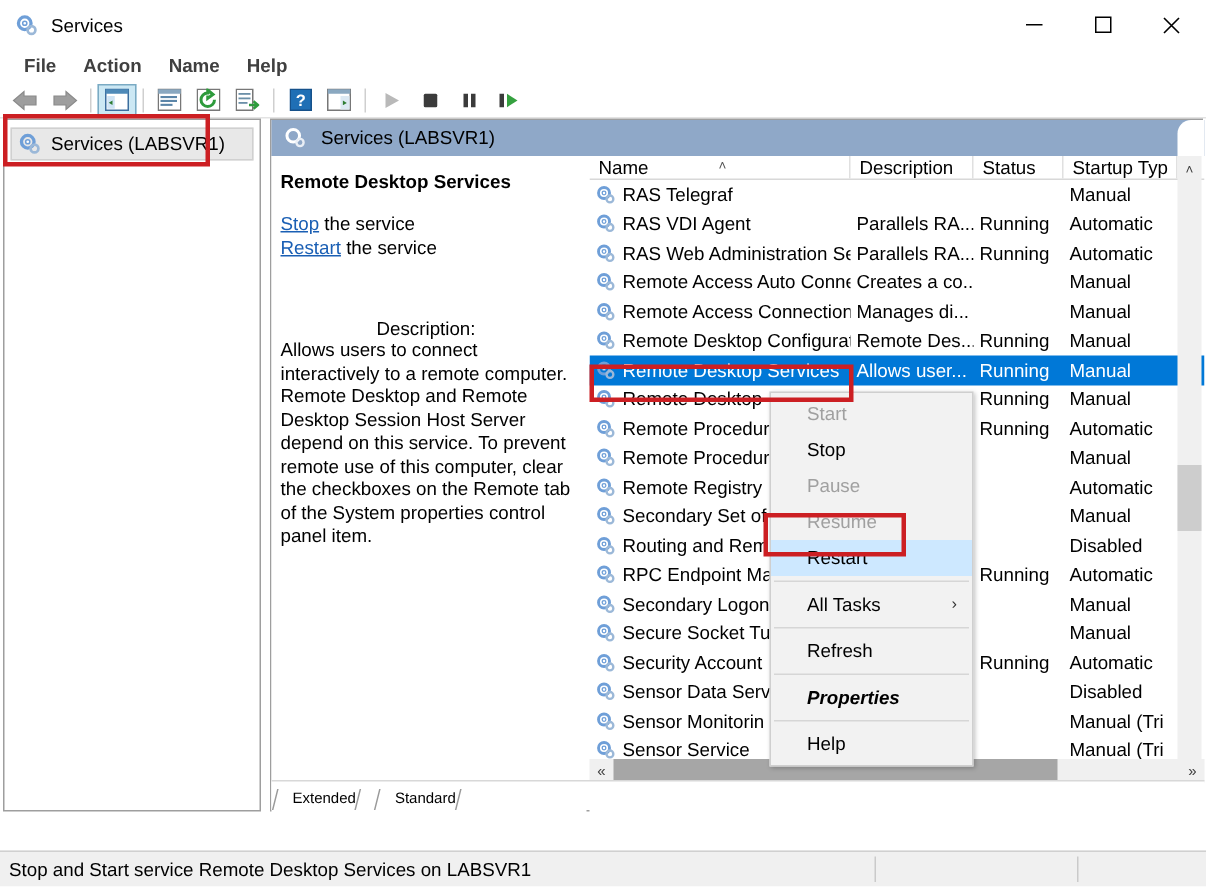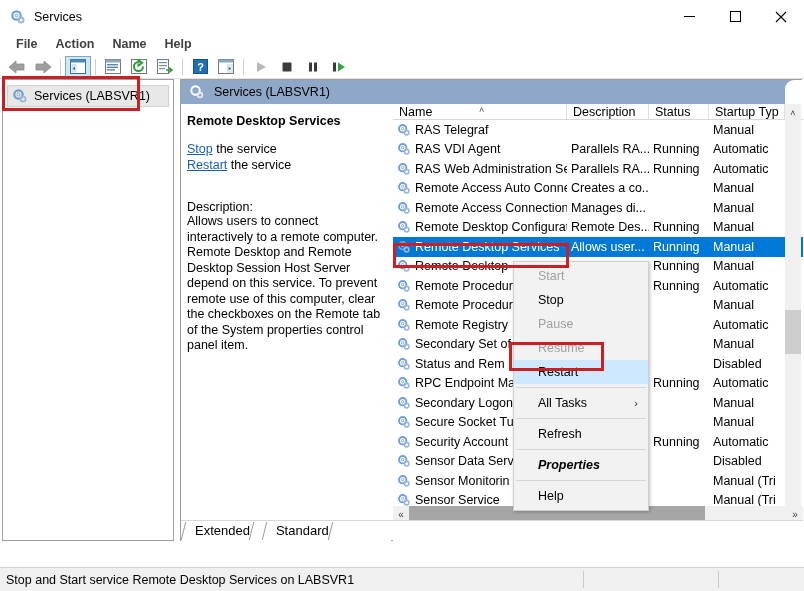--- a/index.html
+++ b/index.html
@@ -76,21 +76,21 @@
   }
 
   
   .details {
     position: absolute; left: 0; top: 24px; width: 210px; height: 438px;
     background: #ffffff; padding: 10px 10px 0 6px;
   }
   .details h2 { margin: 0 0 14px 0; font-size: 12.5px; font-weight: bold; }
   .det-link { color: #1a5fb4; text-decoration: underline; cursor: pointer; }
   .det-line { margin-bottom: 2px; font-size: 12.5px; }
-  .det-desc-title { margin-top: 28px; font-size: 12.5px; }
+  .det-desc-title { margin-top: 40px; font-size: 12.5px; text-align: center; }
   .det-desc { font-size: 12.5px; line-height: 15.5px; }
 
   
   .listview {
     position: absolute; left: 212px; top: 24px; width: 410px; height: 438px;
     background: #ffffff; overflow: hidden;
   }
   .lv-head {
     display: flex; height: 16px; background: #ffffff; border-bottom: 1px solid #d8d8d8;
     position: relative;
@@ -123,21 +123,21 @@
   }
   .hs-arrow { width: 16px; height: 16px; display: flex; align-items: center; justify-content: center; font-size: 10px; color: #404040; }
   .hs-thumb { height: 16px; background: #a6a6a6; }
   .hs-track { flex: 1; height: 16px; position: relative; }
 
   
   .tabs {
     position: absolute; left: 0; bottom: 0; width: 622px; height: 20px;
     background: #ffffff; border-top: 1px solid #d8d8d8; display: flex; align-items: flex-end;
   }
-  .tab { position: relative; font-size: 13px; padding: 1px 12px 2px 14px; }
+  .tab { position: relative; font-size: 10px; padding: 1px 12px 2px 14px; }
   .tab::before {
     content: ""; position: absolute; left: 2px; top: 0; bottom: 0; width: 10px;
     border-left: 1px solid #9a9a9a; transform: skewX(-14deg);
   }
   .tab::after {
     content: ""; position: absolute; right: 0px; top: 0; bottom: 0; width: 10px;
     border-left: 1px solid #9a9a9a; transform: skewX(-14deg);
   }
 
   
@@ -492,21 +492,21 @@
             <div class="c-status"></div>
             <div class="c-start">Manual</div>
           </div>
           <div class="lv-row">
             <div class="c-name">
               <span class="svc-ico"><svg width="14" height="14" viewBox="0 0 16 16">
                   <circle cx="6.5" cy="6.5" r="4.2" fill="none" stroke="#6f9fd8" stroke-width="2.2"></circle>
                   <circle cx="6.5" cy="6.5" r="1.4" fill="#ffffff" stroke="#6f9fd8" stroke-width="1"></circle>
                   <circle cx="11" cy="11" r="2.6" fill="none" stroke="#9bb8d8" stroke-width="1.8"></circle>
                 </svg></span>
-              <span>Status and Rem</span>
+              <span>Routing and Rem</span>
             </div>
             <div class="c-desc"></div>
             <div class="c-status"></div>
             <div class="c-start">Disabled</div>
           </div>
           <div class="lv-row">
             <div class="c-name">
               <span class="svc-ico"><svg width="14" height="14" viewBox="0 0 16 16">
                   <circle cx="6.5" cy="6.5" r="4.2" fill="none" stroke="#6f9fd8" stroke-width="2.2"></circle>
                   <circle cx="6.5" cy="6.5" r="1.4" fill="#ffffff" stroke="#6f9fd8" stroke-width="1"></circle>

